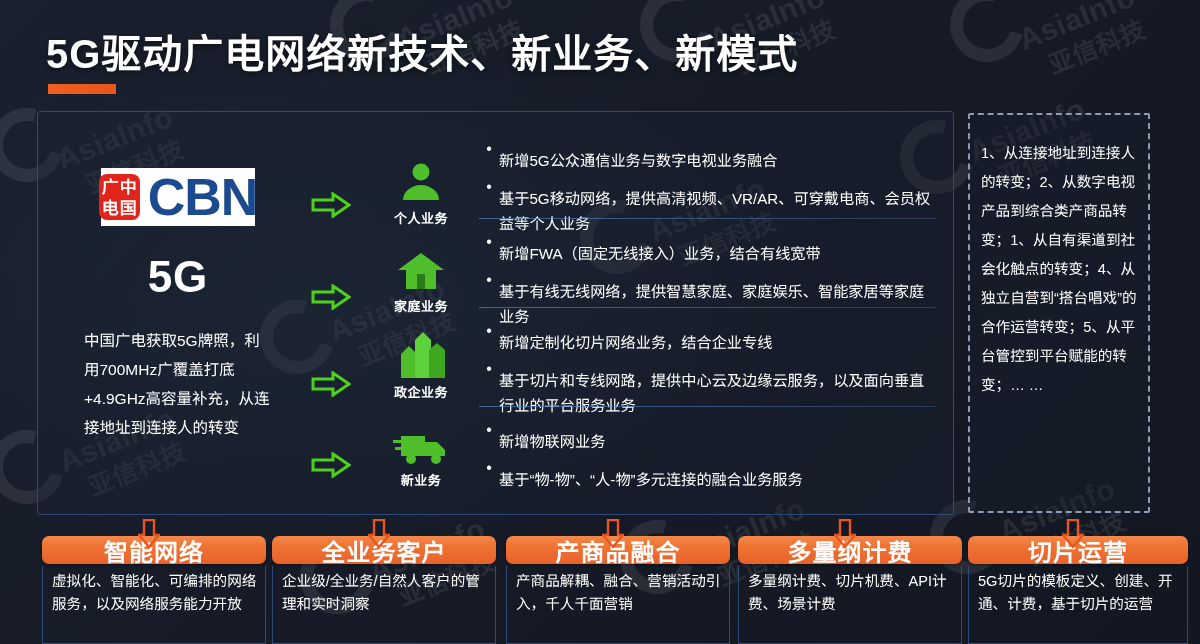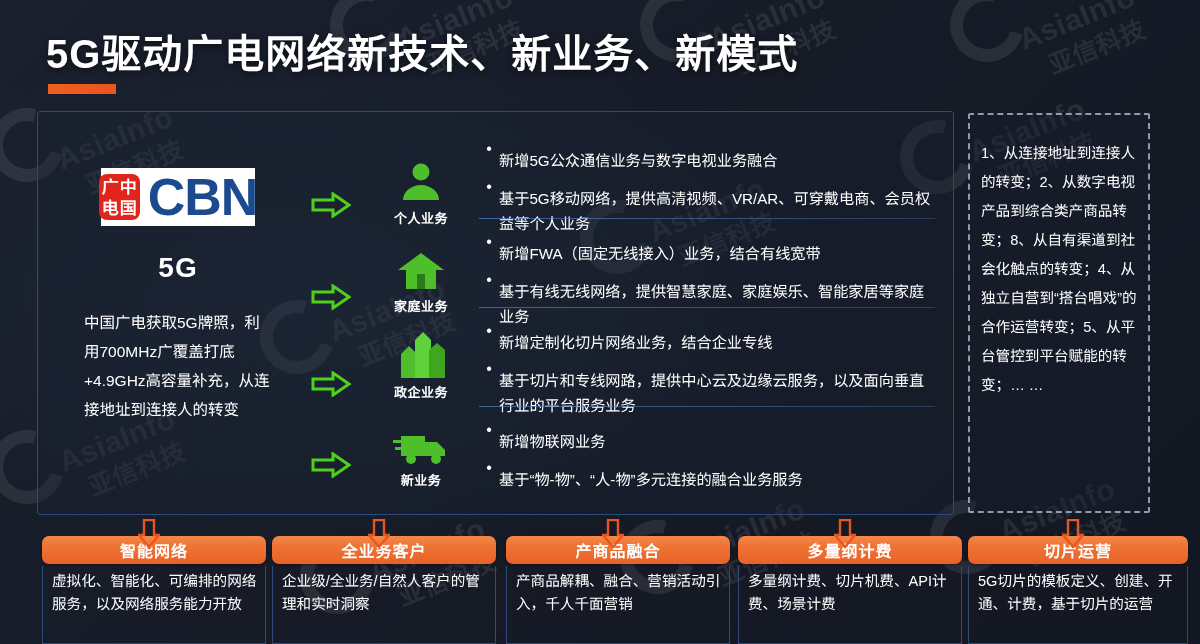--- a/index.html
+++ b/index.html
@@ -88,21 +88,21 @@
     display:flex; align-items:center; justify-content:center;
     font-family: "DejaVu Sans", sans-serif;
   }
   .cbn-text {
     color: #1b4a8f; font-size: 52px; font-weight: 800;
     letter-spacing: -1px; line-height: 40px;
     font-family: "Liberation Sans", sans-serif;
   }
   .five-g {
     margin-top: 26px;
-    color: #ffffff; font-size: 28px; font-weight: 700;
+    color: #ffffff; font-size: 44px; font-weight: 700;
     letter-spacing: 1px;
   }
   .left-desc {
     margin-top: 24px;
     color: #ffffff; font-size: 15.5px; line-height: 29px;
     text-align: left; padding: 0 6px;
   }
 
   
   .arrow-col { position: absolute; left: 265px; top: 0; width: 58px; height: 100%; }
@@ -161,21 +161,21 @@
     padding-left: 2px;
   }
 
   
   .cards { position:absolute; left:0; top:519px; width:1200px; height:125px; z-index:5; }
   .card { position:absolute; top:17px; height: 108px; }
   .card-head {
     height: 28px; border-radius: 7px;
     background: linear-gradient(180deg,#f4884b 0%, #ef7434 35%, #e8612a 100%);
     display:flex; align-items:center; justify-content:center;
-    color:#ffffff; font-size: 16px; font-weight: 700; letter-spacing: 1px;
+    color:#ffffff; font-size: 24px; font-weight: 700; letter-spacing: 1px;
     box-shadow: 0 1px 3px rgba(0,0,0,.35);
   }
   .card-body {
     margin-top: 2px; height: 78px;
     border: 1px solid #2d4a78;
     border-top: none;
     color:#ffffff; font-size: 14.6px; line-height: 23px;
     padding: 4px 8px 0 9px;
   }
   .d-arrow { position:absolute; top:-17px; width: 22px; height: 30px; }
@@ -338,21 +338,21 @@
         <div class="bul">
             <span class="dot">•</span>
             <span class="txt">基于“物-物”、“人-物”多元连接的融合业务服务</span>
           </div>
       </div>
     </div>
   </div>
 
   <div class="right-panel">
     <div class="right-list">
-      <span>1、从连接地址到连接人的转变；</span><span>2、从数字电视产品到综合类产商品转变；</span><span>8、从自有渠道到社会化触点的转变；</span><span>4、从独立自营到“搭台唱戏”的合作运营转变；</span><span>5、从平台管控到平台赋能的转变；</span><span>… …</span>
+      <span>1、从连接地址到连接人的转变；</span><span>2、从数字电视产品到综合类产商品转变；</span><span>1、从自有渠道到社会化触点的转变；</span><span>4、从独立自营到“搭台唱戏”的合作运营转变；</span><span>5、从平台管控到平台赋能的转变；</span><span>… …</span>
     </div>
   </div>
 
   <div class="cards">
 
     <div class="card" style="left:42px; width:224px;">
       <svg class="d-arrow" style="left:96px;" viewBox="0 0 22 30">
           <path d="M6 1 H16 V16 H21 L11 28 L1 16 H6 Z" fill="none" stroke="#e8551f" stroke-width="2.4"></path>
         </svg>
       <div class="card-head">智能网络</div>

